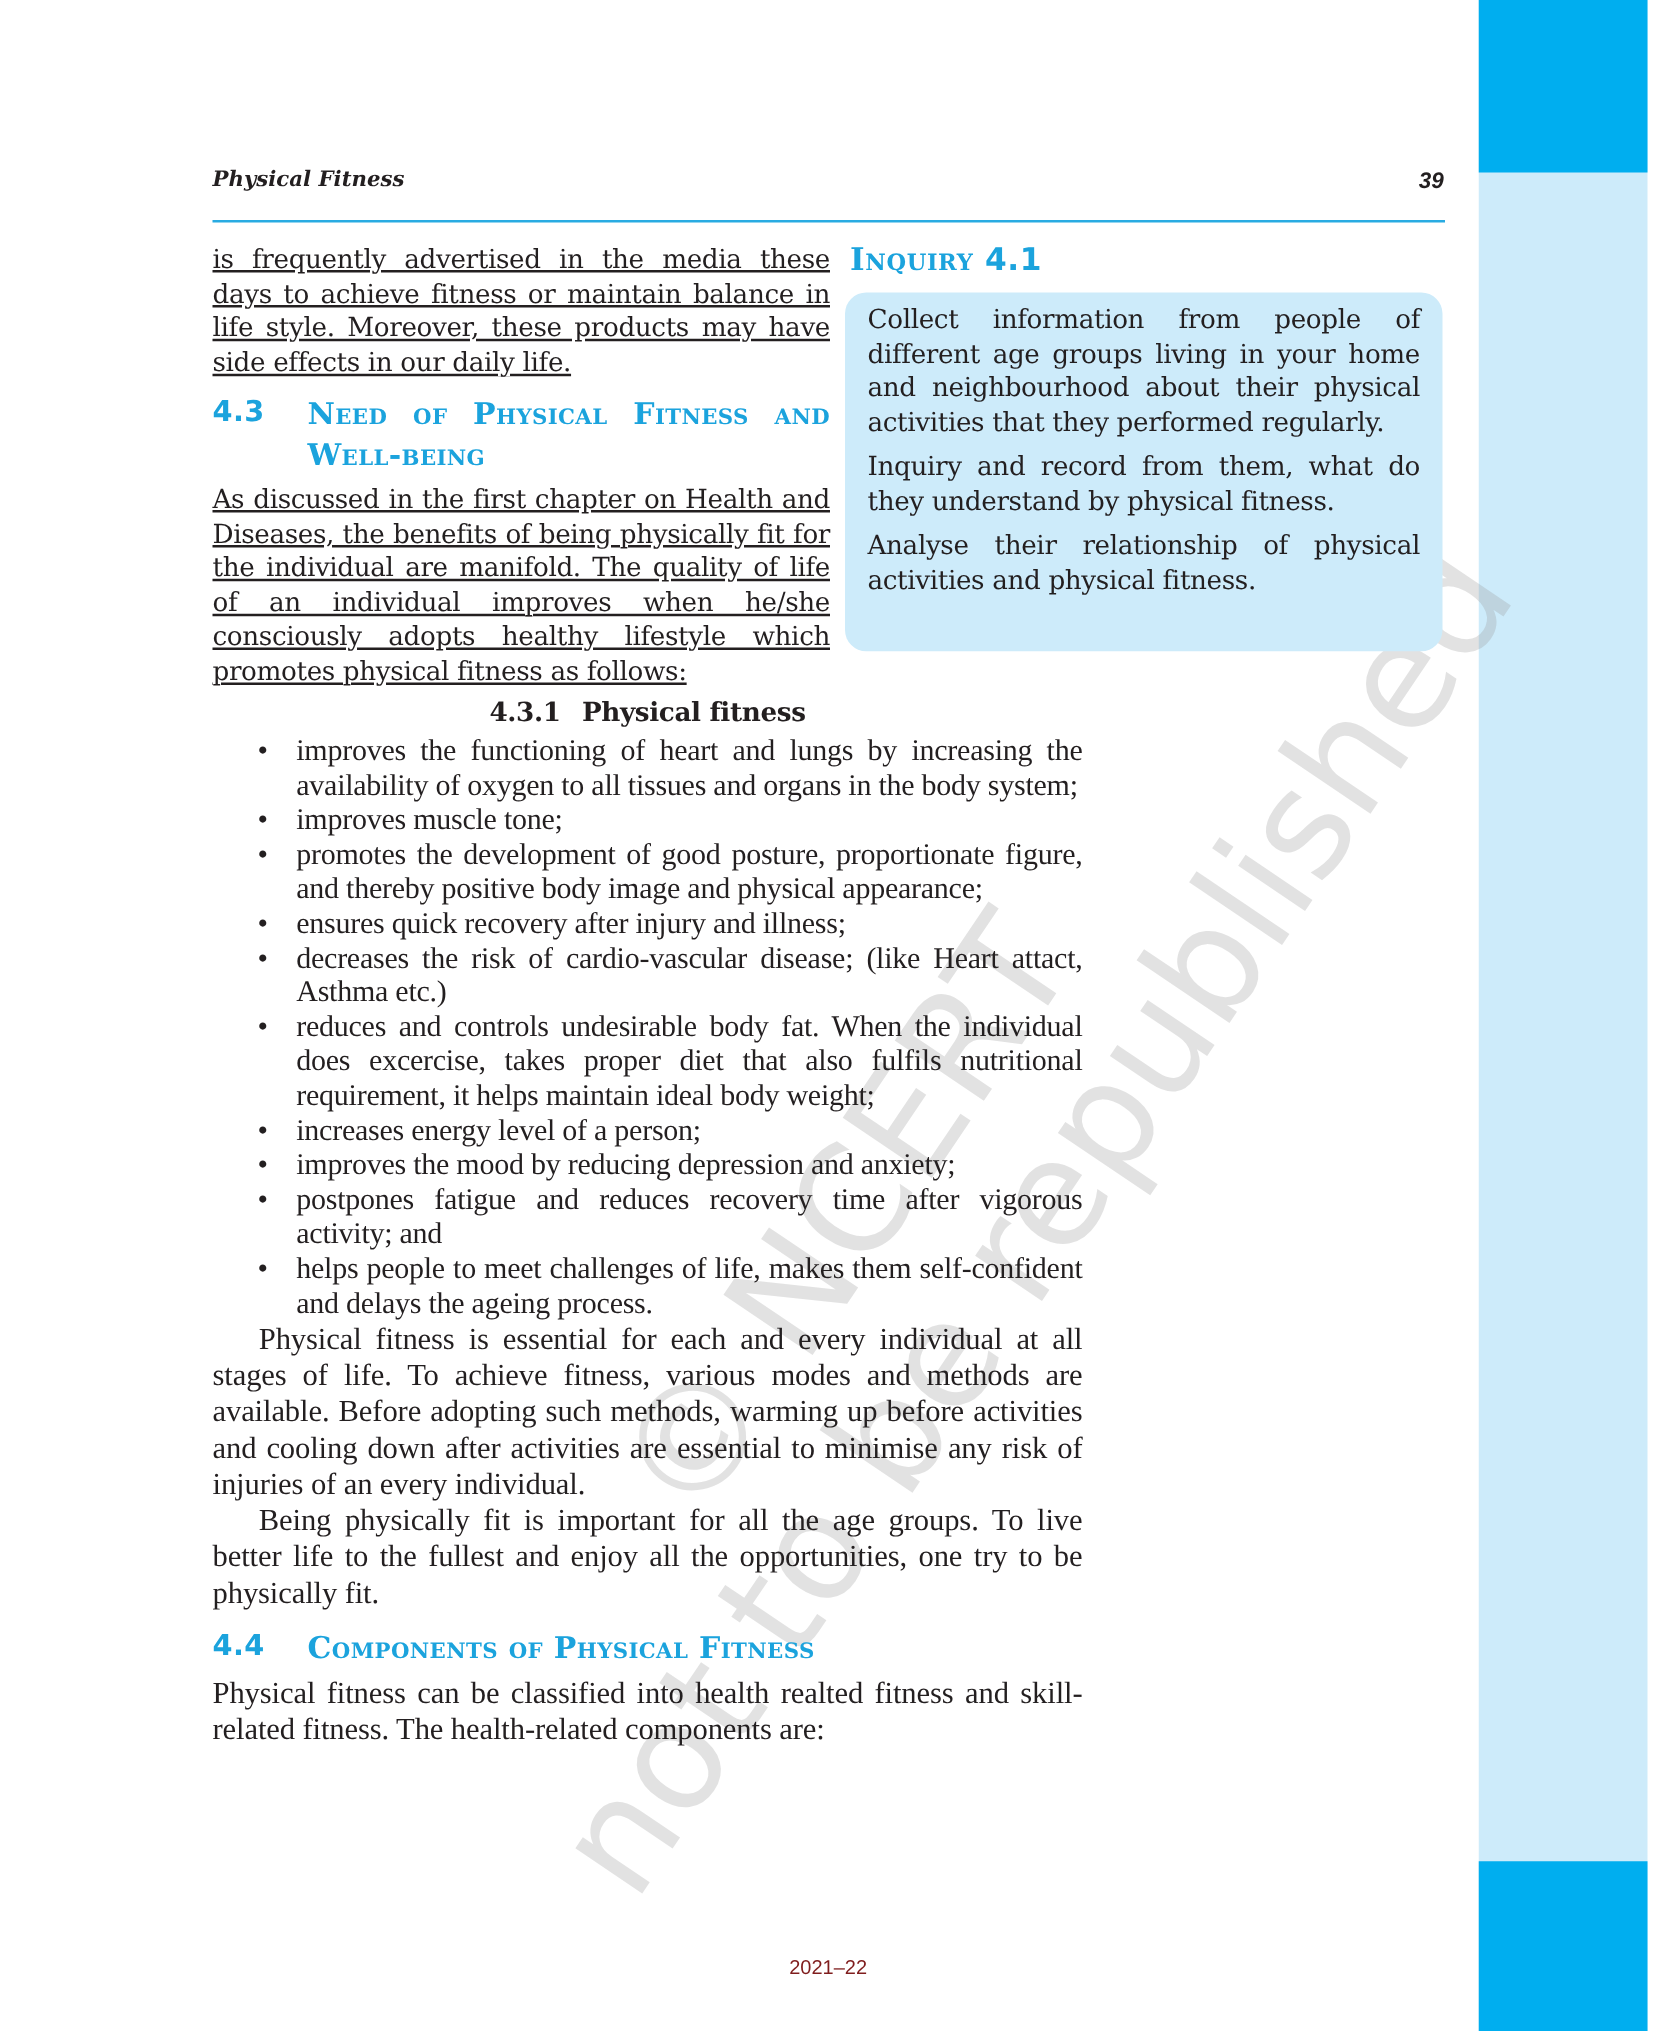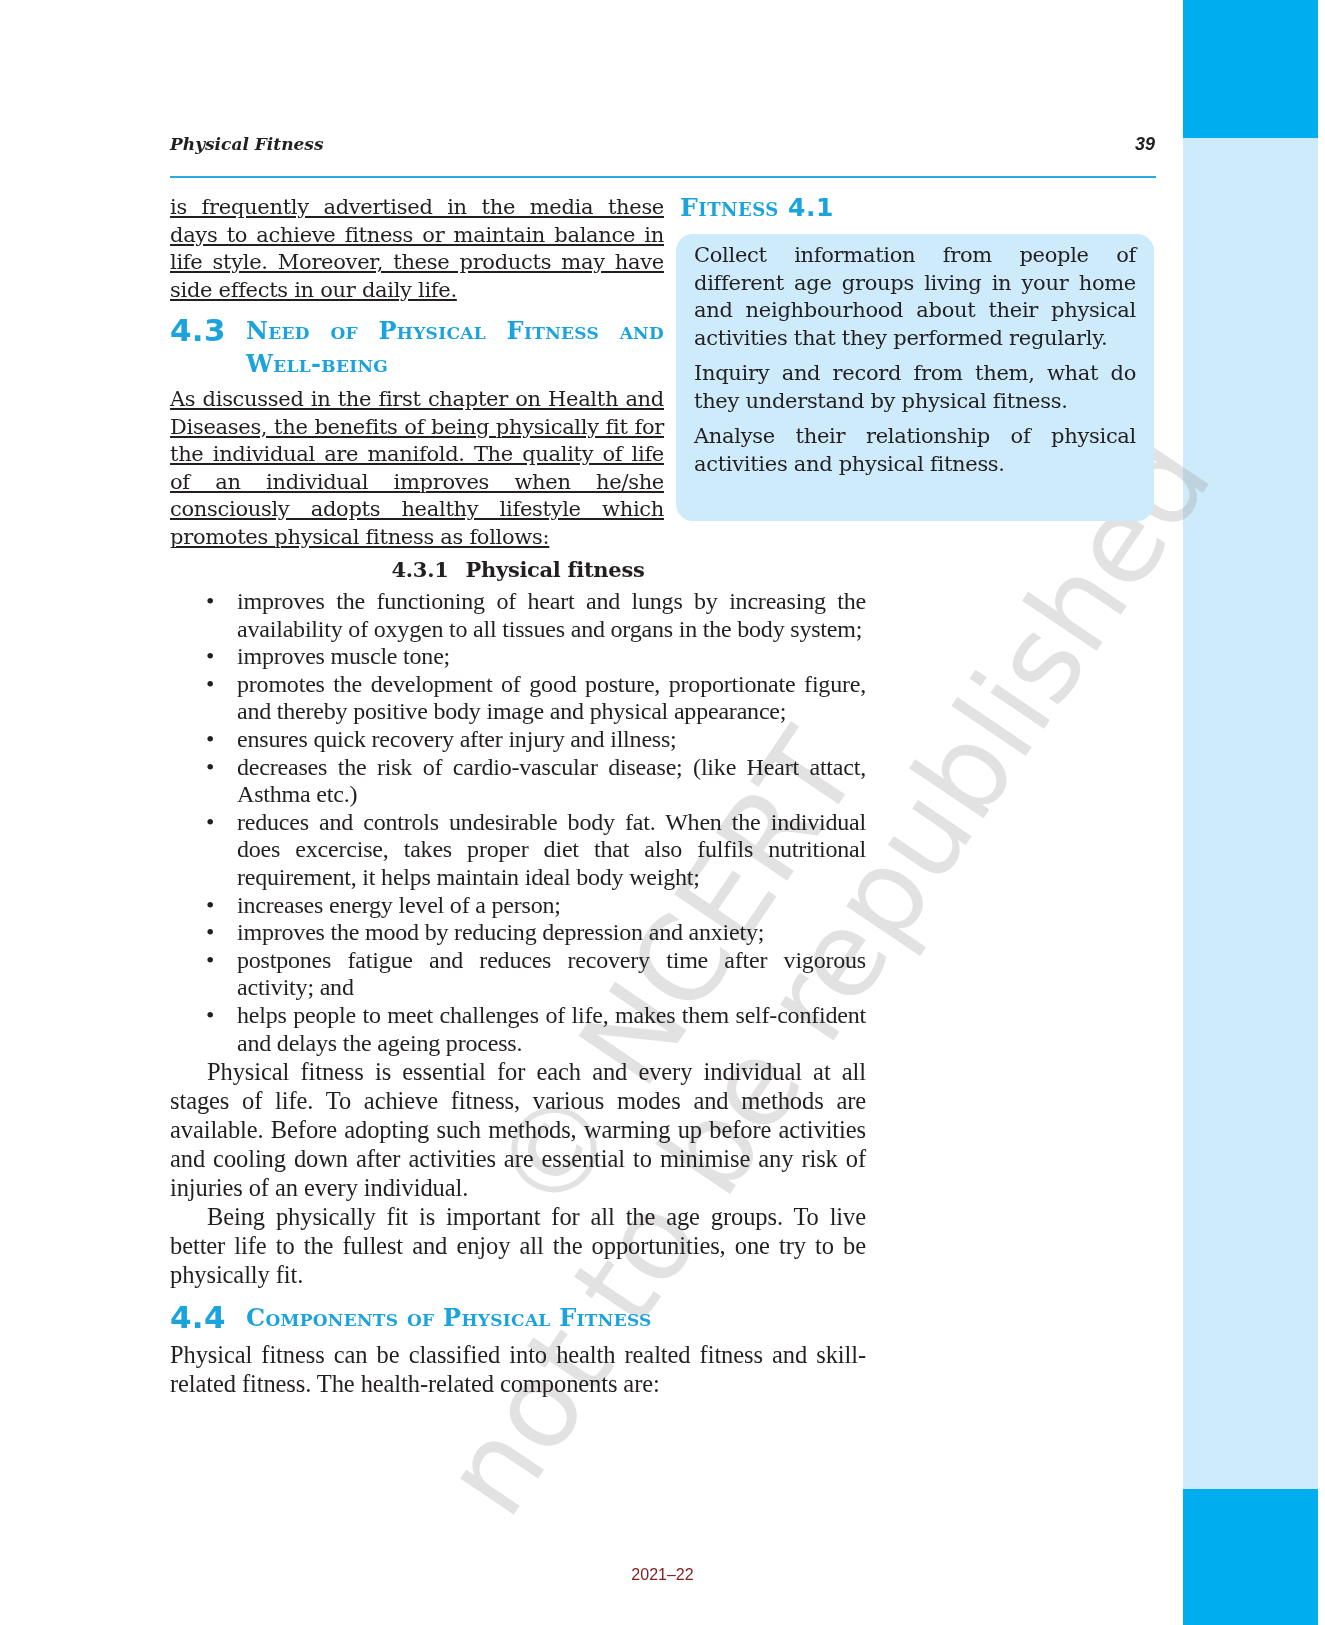--- a/index.html
+++ b/index.html
@@ -29,21 +29,21 @@
     text-align:justify; text-align-last:left; letter-spacing:-0.3px;
   }
   .col-left { position:absolute; left:170px; top:194px; width:494px; }
   .col-left p { margin:0;text-decoration:underline; }
 
   .sec-head {
     font-family:"DejaVu Serif", serif; font-weight:bold; color:#1ba3dd;
     font-variant:small-caps; font-size:24px; letter-spacing:0.3px;
     display:flex; margin:10px 0 6px 0; line-height:33px;
   }
-  .sec-num { font-family:"DejaVu Sans", sans-serif; font-size:31px; width:76px; flex:none; font-variant:normal; }
+  .sec-num { font-family:"DejaVu Sans", sans-serif; font-size:23px; width:76px; flex:none; font-variant:normal; }
   .sec-title { flex:1; text-align:justify; text-align-last:left; }
 
   .activity-title {
     position:absolute; left:680px; top:193px;
     font-family:"DejaVu Serif", serif; font-weight:bold; color:#1ba3dd;
     font-variant:small-caps; font-size:25px; letter-spacing:0.5px;
   }
   .activity-title .num { font-family:"DejaVu Sans", sans-serif; font-variant:normal; }
   .activity-box {
     position:absolute; left:676px; top:234px; width:478px; height:287px;
@@ -101,21 +101,21 @@
 <div class="col-left">
   <p class="text">is frequently advertised in the media these days to achieve fitness or maintain balance in life style. Moreover, these products may have side effects in our daily life.</p>
   <div class="sec-head">
     <span class="sec-num">4.3</span>
     <span class="sec-title">Need of Physical Fitness and Well-being</span>
   </div>
   <p class="text">As discussed in the first chapter on Health and Diseases, the benefits of being physically fit for the individual are manifold. The quality of life of an individual improves when he/she consciously adopts healthy lifestyle which promotes physical fitness as follows:</p>
 </div>
 
 <div class="activity-title">
-  <span>Fitness</span>
+  <span>Inquiry</span>
   <span class="num">4.1</span>
 </div>
 <div class="activity-box text">
   <p>Collect information from people of different age groups living in your home and neighbourhood about their physical activities that they performed regularly.</p>
   <p>Inquiry and record from them, what do they understand by physical fitness.</p>
   <p>Analyse their relationship of physical activities and physical fitness.</p>
 </div>
 
 <div class="full">
   <div class="subsec">

